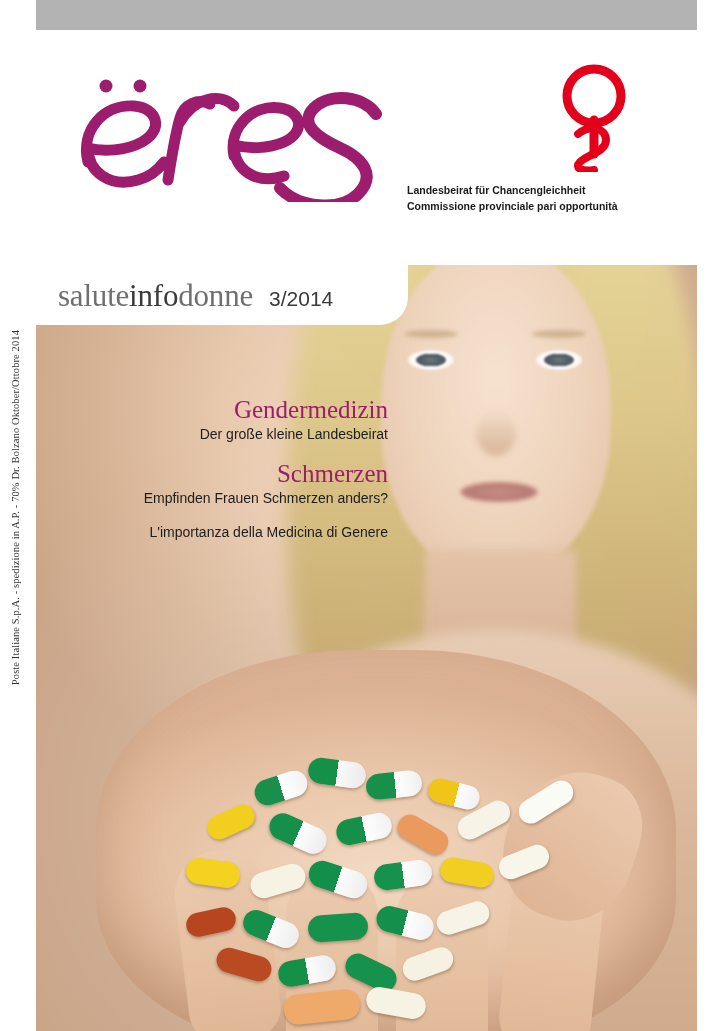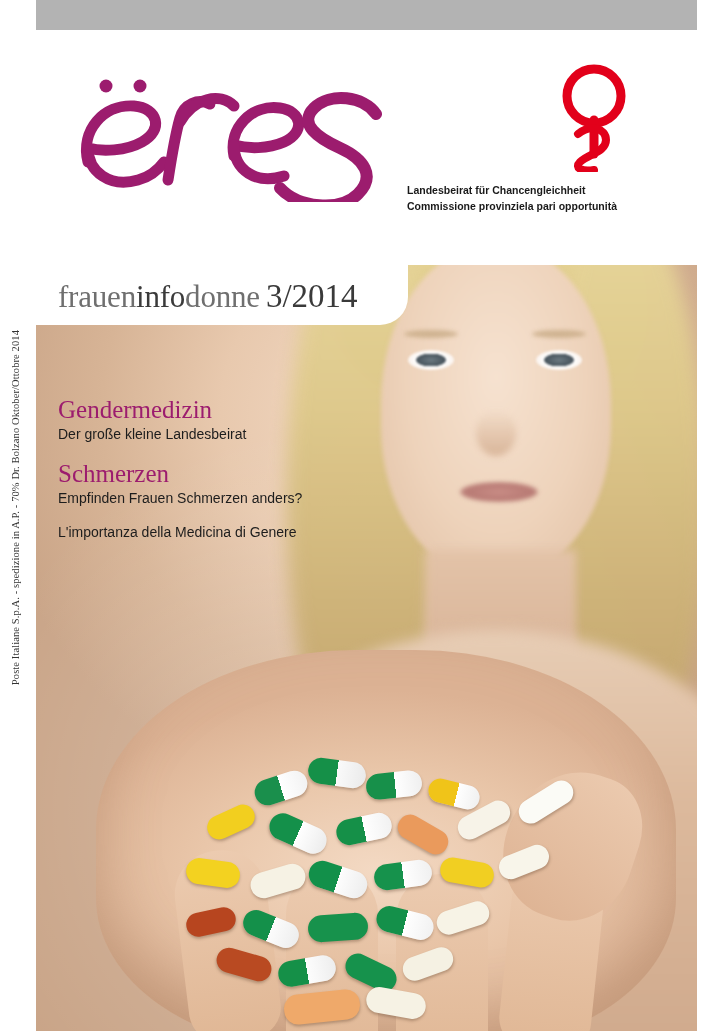--- a/index.html
+++ b/index.html
@@ -257,31 +257,32 @@
     font-family: "Liberation Serif", serif;
     font-size: 31px;
     color: #6f6f6f;
     letter-spacing: -0.2px;
   }
   .issue-word b {
     color: #3a3a3a;
     font-weight: normal;
   }
   .issue-num {
-    font-family: Liberation Serif, serif;
-    font-size: 33px;
+    font-family: Liberation Sans, sans-serif;
+    font-size: 21px;
     color: #3a3a3a;
-    margin-left: 6px;
+    margin-left: 16px;
   }
 
   
   .headlines {
     position: absolute;
     left: 58px; top: 395px;
     width: 330px;
+    text-align: right;
   }
   .hl {
     margin-bottom: 16px;
   }
   .hl-title {
     font-family: "Liberation Serif", serif;
     font-size: 25px;
     color: #9c1c6e;
     line-height: 29px;
     margin: 0 0 1px 0;
@@ -396,25 +397,25 @@
       <g stroke="#e2001a" fill="none" stroke-linecap="round">
         <circle cx="46" cy="34" r="27" stroke-width="9"></circle>
         <path d="M46,58 C46,72 46,82 46,92" stroke-width="9"></path>
         <path d="M30,72 C42,62 58,66 58,78 C58,90 40,92 32,100 C26,106 34,110 46,108" stroke-width="8"></path>
       </g>
     </svg>
   </div>
 
   <div class="org-lines">
     <div>Landesbeirat für Chancengleichheit</div>
-    <div>Commissione provinziela pari opportunità</div>
+    <div>Commissione provinciale pari opportunità</div>
   </div>
 
   <div class="issue-line">
-    <span class="issue-word">frauen</span><span class="issue-word"><b>info</b></span><span class="issue-word">donne</span><span class="issue-num">3/2014</span>
+    <span class="issue-word">salute</span><span class="issue-word"><b>info</b></span><span class="issue-word">donne</span><span class="issue-num">3/2014</span>
   </div>
 
   <div class="headlines">
     <div class="hl">
       <div class="hl-title">Gendermedizin</div>
       <div class="hl-sub">Der große kleine Landesbeirat</div>
     </div>
     <div class="hl">
       <div class="hl-title">Schmerzen</div>
       <div class="hl-sub">Empfinden Frauen Schmerzen anders?</div>

